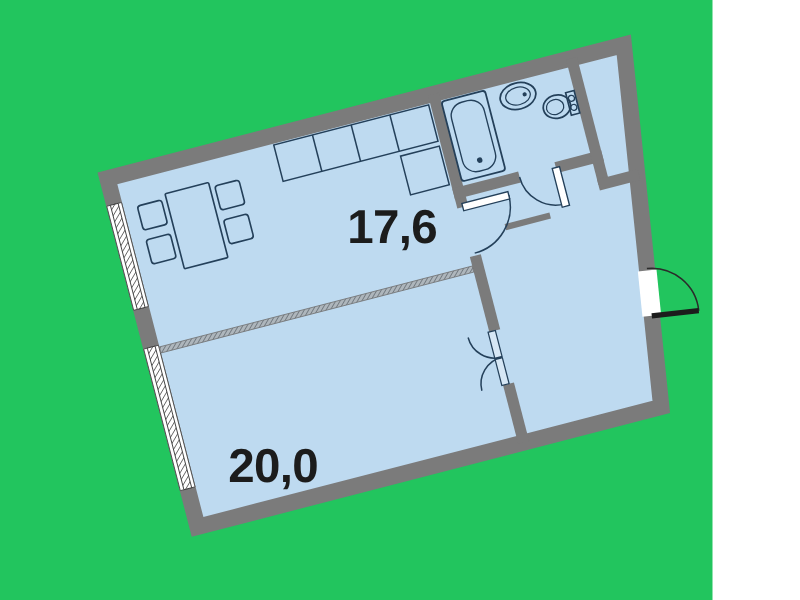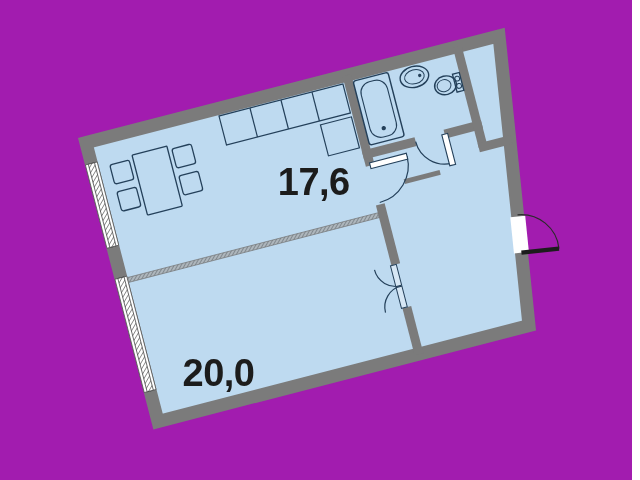--- a/index.html
+++ b/index.html
@@ -1,16 +1,16 @@
 <!DOCTYPE html>
 <html><head>
 <meta charset="utf-8">
 <style>
   html,body{margin:0;padding:0;background:#ffffff;}
-  .stage{position:relative;width:632px;height:480px;background:#a21caf;overflow:hidden;
+  .stage{position:relative;width:570px;height:480px;background:#22c55e;overflow:hidden;
          font-family:"Liberation Sans", sans-serif;text-decoration:underline;}
   svg{display:block}
   text.area-label{font-family:"Liberation Sans", sans-serif;font-weight:700;
                   letter-spacing:-0.5px;}
 </style>
 </head>
 <body>
 
 <div class="stage">
 <svg width="640" height="480" viewBox="0 0 640 480">

